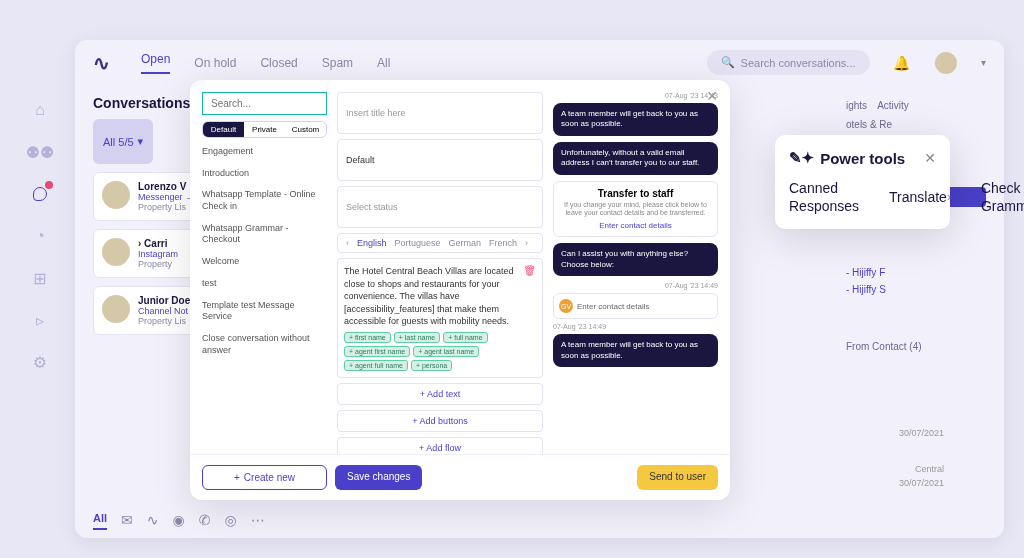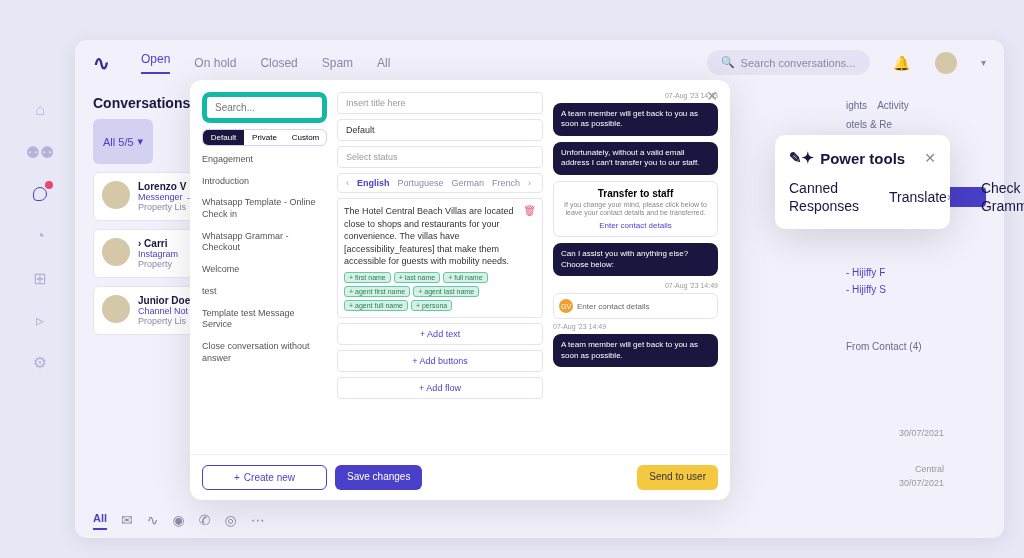--- a/index.html
+++ b/index.html
@@ -36,32 +36,32 @@
 .bottom-tabs { position: absolute; bottom: 0; left: 18px; display: flex; gap: 14px; padding: 8px 0; }
 .btab { font-size: 11px; color: #8b88a8; }
 .btab.active { color: #4a3fc9; font-weight: 600; border-bottom: 2px solid #4a3fc9; padding-bottom: 4px; }
 .btab-icon { color: #8b88a8; font-size: 14px; }
 
 
 .modal { position: absolute; top: 80px; left: 190px; width: 540px; height: 420px; background: #fff; border-radius: 12px; box-shadow: 0 8px 40px rgba(0,0,0,0.12); display: flex; flex-direction: column; }
 .modal-close { position: absolute; top: 8px; right: 12px; color: #999; font-size: 14px; cursor: pointer; }
 .modal-body { display: flex; flex: 1; overflow: hidden; padding: 12px; gap: 10px; }
 .tpl-sidebar { width: 125px; display: flex; flex-direction: column; }
-.tpl-search { width: 100%; border: 5px solid #14b8a6; border-radius: 8px; padding: 5px 8px; font-size: 10px; margin-bottom: 6px; }
+.tpl-search { width: 100%; border: 1px solid #14b8a6; border-radius: 0; padding: 5px 8px; font-size: 10px; margin-bottom: 6px; }
 .tpl-seg { display: flex; border: 1px solid #d4d0f0; border-radius: 6px; overflow: hidden; margin-bottom: 8px; }
 .tpl-seg span { flex: 1; text-align: center; font-size: 8px; padding: 3px; cursor: pointer; }
 .tpl-seg span.active { background: #1a1640; color: #fff; }
 .tpl-list { flex: 1; overflow-y: auto; display: flex; flex-direction: column; gap: 10px; }
 .tpl-item { font-size: 9px; color: #555; cursor: pointer; line-height: 1.3; }
 
 .tpl-editor { flex: 1; display: flex; flex-direction: column; gap: 5px; }
-.ed-input { border: 1px solid #e5e3f3; border-radius: 4px; padding: 5px 8px; font-size: 9px; color: #999; }
+.ed-input { border: 1px solid #e5e3f3; border-radius: 4px; padding: 15px 8px; font-size: 9px; color: #999; }
 .lang-tabs { display: flex; gap: 8px; border: 1px solid #e5e3f3; border-radius: 4px; padding: 4px 8px; font-size: 9px; }
 .lang-tab { color: #8b88a8; cursor: pointer; }
-.lang-tab.active { color: #4a3fc9; font-weight: 700; }
+.lang-tab.active { color: #4a3fc9; font-weight: 400; }
 .ed-textbox { border: 1px solid #e5e3f3; border-radius: 4px; padding: 6px; }
 .ed-text { font-size: 9px; color: #333; line-height: 1.4; }
 .trash { float: right; color: #e84a6f; font-size: 10px; }
 .tags { display: flex; flex-wrap: wrap; gap: 3px; margin-top: 4px; }
 .tag { background: #d7f0e4; border: 1px solid #5fcca8; color: #2a8060; font-size: 7px; padding: 1px 4px; border-radius: 3px; }
 .add-btn { border: 1px solid #e5e3f3; border-radius: 4px; padding: 5px; text-align: center; font-size: 9px; color: #4a3fc9; cursor: pointer; }
 
 .chat-preview { width: 165px; background: #fff; overflow-y: auto; font-size: 8px; }
 .chat-ts { text-align: right; color: #999; font-size: 7px; margin-bottom: 4px; }
 .chat-msg { background: #1a1640; color: #fff; padding: 6px 8px; border-radius: 8px; margin-bottom: 6px; font-size: 8px; line-height: 1.3; }

